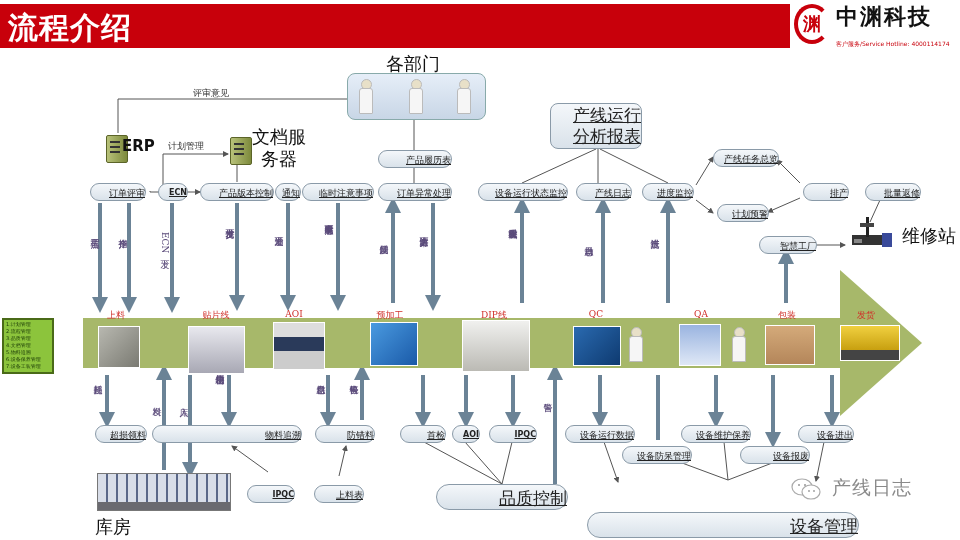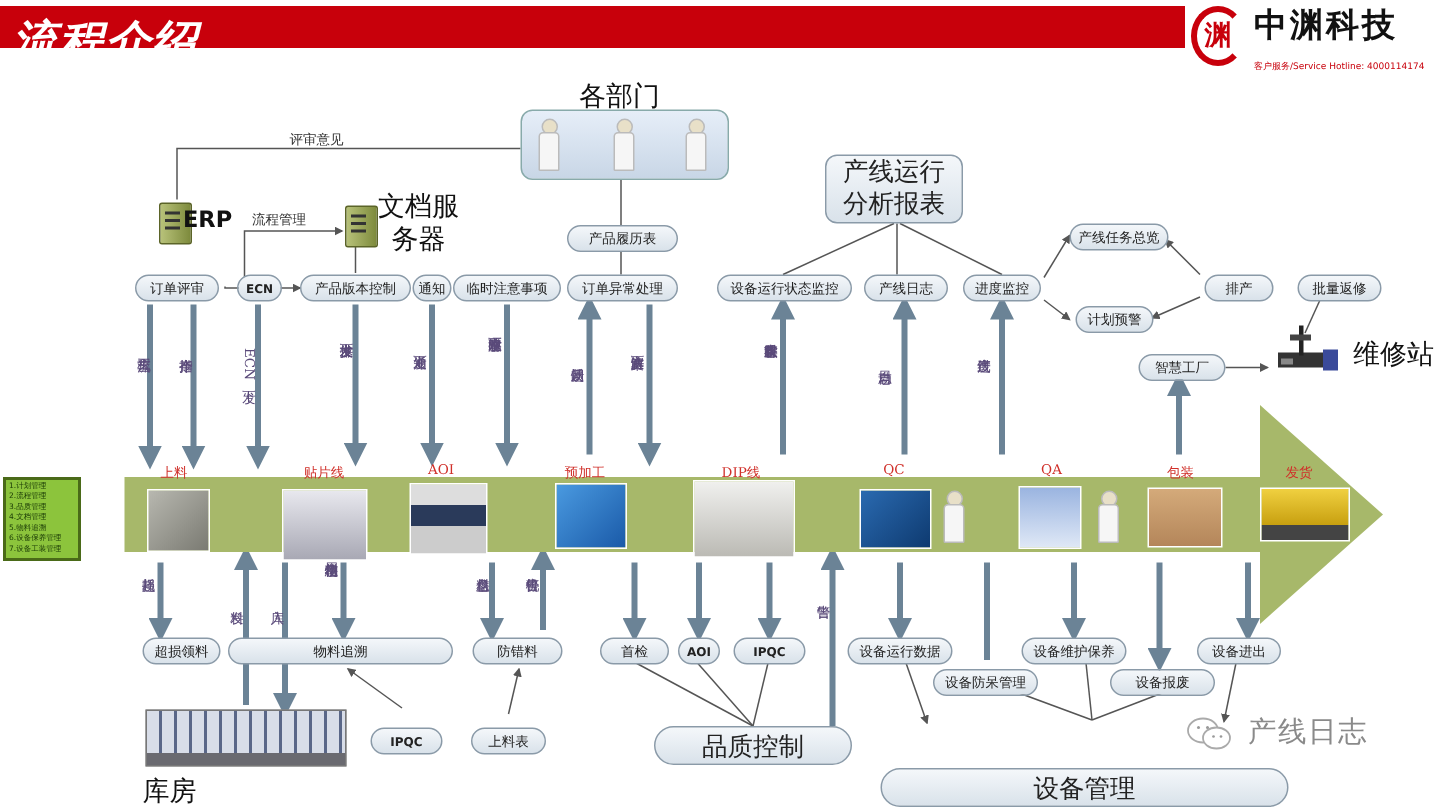--- a/index.html
+++ b/index.html
@@ -1,24 +1,24 @@
 <!DOCTYPE html>
 <html><head>
 <meta charset="utf-8">
 <style>
   html,body{margin:0;padding:0;}
   body{width:960px;height:540px;position:relative;overflow:hidden;background:#ffffff;font-family:"DejaVu Sans",sans-serif;}
-  .header{position:absolute;left:0;top:4px;width:790px;height:28px;background:#c8000b;font-style:italic;}
+  .header{position:absolute;left:0;top:4px;width:790px;height:44px;background:#c8000b;}
   .header-title{position:absolute;left:8px;top:4px;color:#fff;font-size:30px;font-weight:bold;letter-spacing:1px;}
   .logo{position:absolute;left:792px;top:0;width:168px;height:52px;background:#fff;}
   .logo-mark{position:absolute;left:2px;top:4px;width:36px;height:40px;border-radius:50%;border:4px solid #c8000b;border-right-color:transparent;box-sizing:border-box;color:#c8000b;font-size:18px;font-weight:bold;text-align:center;line-height:32px;}
   .logo-cn{position:absolute;left:44px;top:2px;font-size:22px;font-weight:bold;color:#111;letter-spacing:2px;font-family:"DejaVu Serif",serif;}
   .logo-en{position:absolute;left:44px;top:29px;font-size:9px;font-weight:bold;color:#1b2a66;}
   .logo-hotline{position:absolute;left:44px;top:40px;font-size:6px;color:#c8000b;}
-  .pill{position:absolute;height:18px;border:1px solid #8a9aa8;border-radius:10px;background:linear-gradient(#f4f7fa,#d9e2ea);font-size:9px;color:#222;text-align:center;line-height:18px;white-space:nowrap;box-sizing:border-box;font-family:"DejaVu Serif",serif;}
+  .pill{position:absolute;height:18px;border:1px solid #8a9aa8;border-radius:10px;background:linear-gradient(#f4f7fa,#d9e2ea);font-size:9px;color:#222;text-align:right;line-height:18px;white-space:nowrap;box-sizing:border-box;font-family:"DejaVu Serif",serif;text-decoration:underline;}
   .pill.big{height:26px;line-height:26px;font-size:17px;border-radius:13px;font-family:"DejaVu Sans",sans-serif;}
   .lbl{position:absolute;font-size:9px;color:#333;white-space:nowrap;font-family:"DejaVu Serif",serif;}
   .big-lbl{position:absolute;font-size:18px;color:#111;white-space:nowrap;}
   .vtext{position:absolute;writing-mode:vertical-rl;font-size:9px;color:#5a4a7a;font-family:"DejaVu Serif",serif;white-space:nowrap;}
   .stage-lbl{position:absolute;font-size:9px;color:#d0302a;font-family:"DejaVu Serif",serif;text-align:center;width:60px;}
   svg.lines{position:absolute;left:0;top:0;}
   .server{position:absolute;width:20px;height:26px;background:linear-gradient(90deg,#b8c27a,#7d8a3c);border:1px solid #5b6428;border-radius:2px;}
   .server::after{content:"";position:absolute;left:3px;top:5px;width:10px;height:2px;background:#333;box-shadow:0 5px 0 #333,0 10px 0 #333;}
   .people-box{position:absolute;left:347px;top:73px;width:137px;height:45px;border:1px solid #8aa;border-radius:8px;background:linear-gradient(#e6eef8,#c8d6e6);}
   .person{position:absolute;width:14px;height:34px;top:5px;}
@@ -112,21 +112,21 @@
     <path d="M658,440 L658,375"></path>
     <path d="M716,375 L716,420" marker-end="url(#bh)"></path>
     <path d="M773,375 L773,440" marker-end="url(#bh)"></path>
     <path d="M832,375 L832,420" marker-end="url(#bh)"></path>
   </g>
 </svg>
 
 <div class="lbl" style="left:193px;top:87px;">评审意见</div>
 <div class="server" style="left:106px;top:135px;"></div>
 <div class="big-lbl" style="left:122px;top:137px;font-size:15px;font-weight:bold;">ERP</div>
-<div class="lbl" style="left:168px;top:140px;">流程管理</div>
+<div class="lbl" style="left:168px;top:140px;">计划管理</div>
 <div class="server" style="left:230px;top:137px;"></div>
 <div class="big-lbl" style="left:252px;top:125px;">文档服</div>
 <div class="big-lbl" style="left:261px;top:147px;">务器</div>
 
 <div class="big-lbl" style="left:386px;top:52px;">各部门</div>
 <div class="people-box">
   <div class="person" style="left:10px;">
       <div class="head"></div>
       <div class="body"></div>
     </div>

